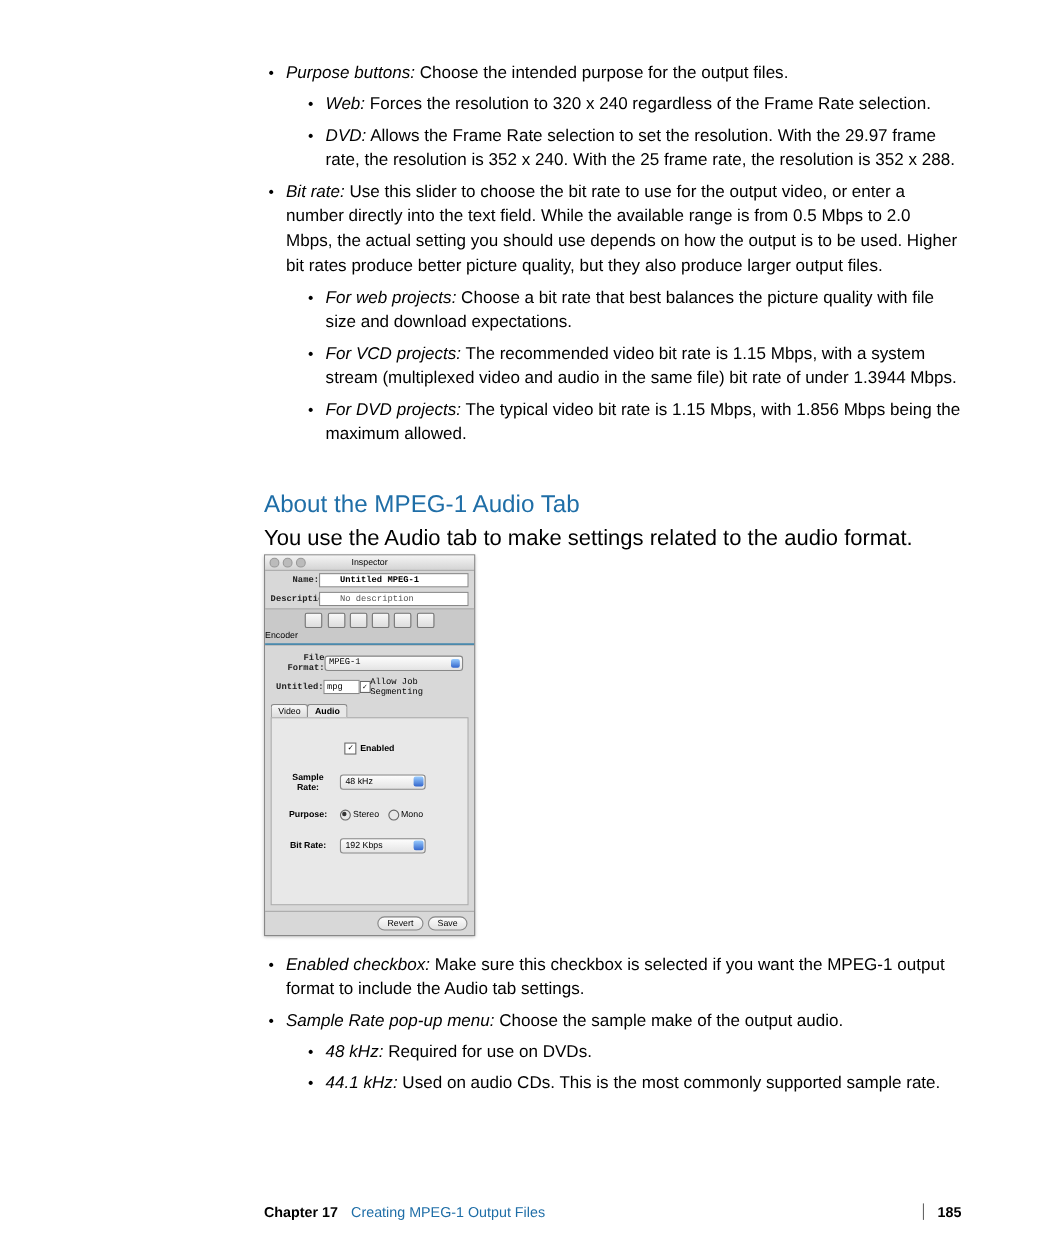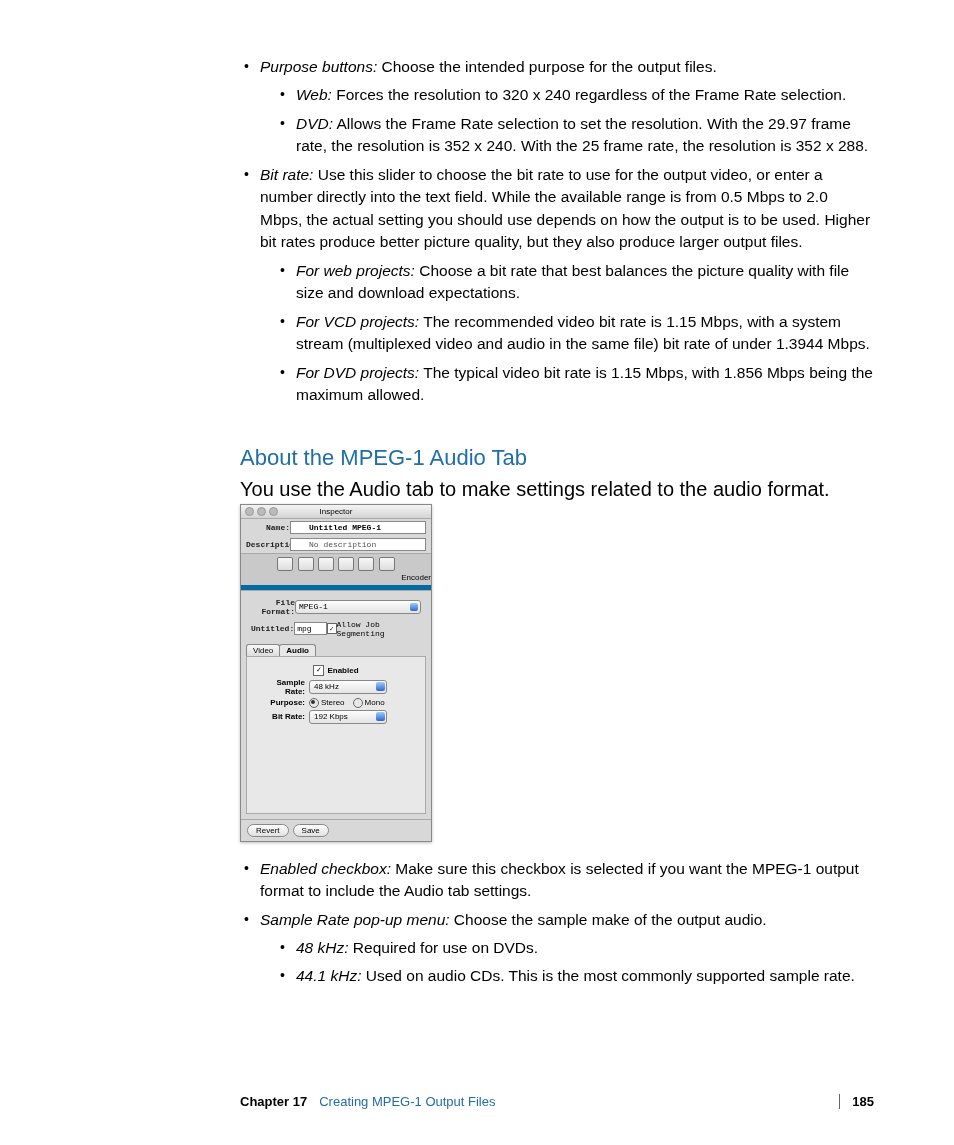--- a/index.html
+++ b/index.html
@@ -130,23 +130,23 @@
     background: linear-gradient(#f8f8f8,#ddd);
     border: 1px solid #777;
     border-radius: 2px;
     margin: 0 1px;
     vertical-align: middle;
     font-size: 7px;
     line-height: 12px;
   }
   .enc-label {
     font-size: 8px;
-    text-align: right;
+    text-align: left;
     padding: 2px 0 3px 0;
-    border-bottom: 5px solid #0369a1;
+    border-bottom: 1px solid #0369a1;
   }
   .ins-body { padding: 5px; background: #d8d8d8; }
   .dropdown {
     flex: 1;
     background: linear-gradient(#fdfdfd,#e4e4e4);
     border: 1px solid #888;
     border-radius: 3px;
     padding: 0 3px;
     font-size: 8px;
     position: relative;
@@ -184,24 +184,24 @@
     margin-right: -1px;
   }
   .tab.active { background: #e8e8e8; font-weight: bold; }
   .panel {
     border: 1px solid #aaa;
     background: #e8e8e8;
     padding: 6px 8px 30px 8px;
     min-height: 120px;
   }
   .panel-row {
-    display: flex; align-items: center; margin: 2px 0;
+    display: flex; align-items: center; margin: 16px 0;
   }
   .panel-label {
-    width: 50px; text-align: right; font-size: 8px; font-weight: bold;
+    width: 50px; text-align: center; font-size: 8px; font-weight: bold;
     margin-right: 4px;
   }
   .dd-sm {
     background: linear-gradient(#fdfdfd,#e4e4e4);
     border: 1px solid #888; border-radius: 3px;
     font-size: 8px; padding: 0 14px 0 4px;
     height: 12px; line-height: 12px;
     position: relative; width: 58px;
   }
   .dd-sm::after{
@@ -212,21 +212,21 @@
   }
   .radio {
     width:8px;height:8px;border:1px solid #666;border-radius:50%;
     display:inline-block;margin-right:2px;position:relative;
   }
   .radio.sel::after{
     content:"";position:absolute;left:1px;top:1px;width:4px;height:4px;
     background:#333;border-radius:50%;
   }
   .ins-footer {
-    display:flex; gap:4px;
+    display:flex; justify-content:flex-end; gap:4px;
     padding:4px 6px; border-top:1px solid #aaa;
   }
   .btn {
     background:linear-gradient(#fdfdfd,#e2e2e2);
     border:1px solid #888; border-radius:8px;
     font-size:8px; padding:1px 8px;
   }
   .footer {
     position: absolute;
     bottom: 36px;

